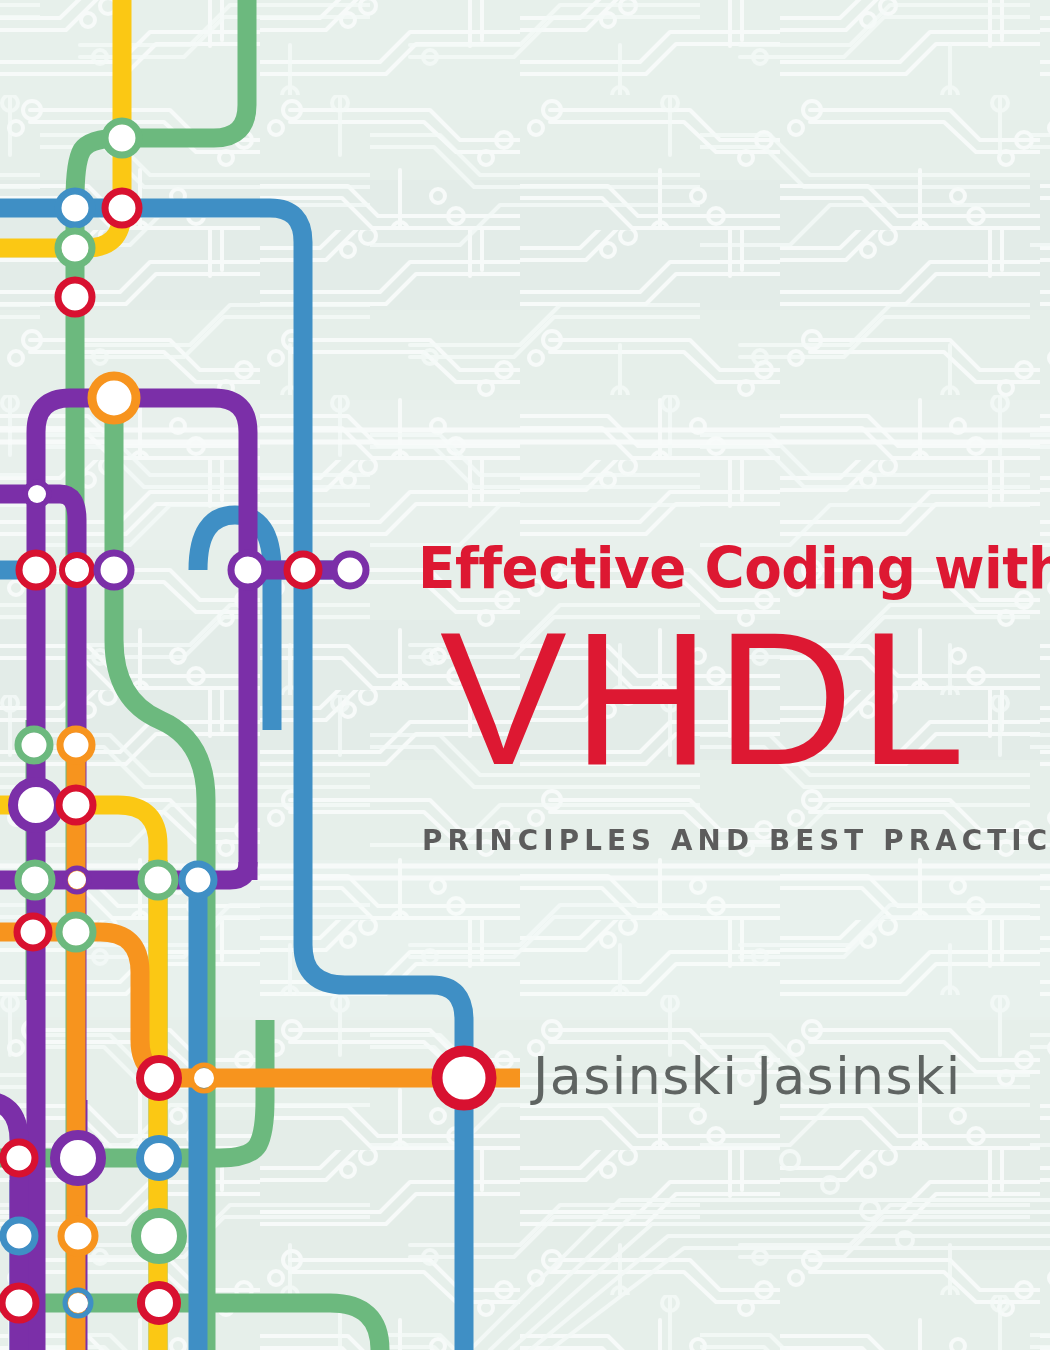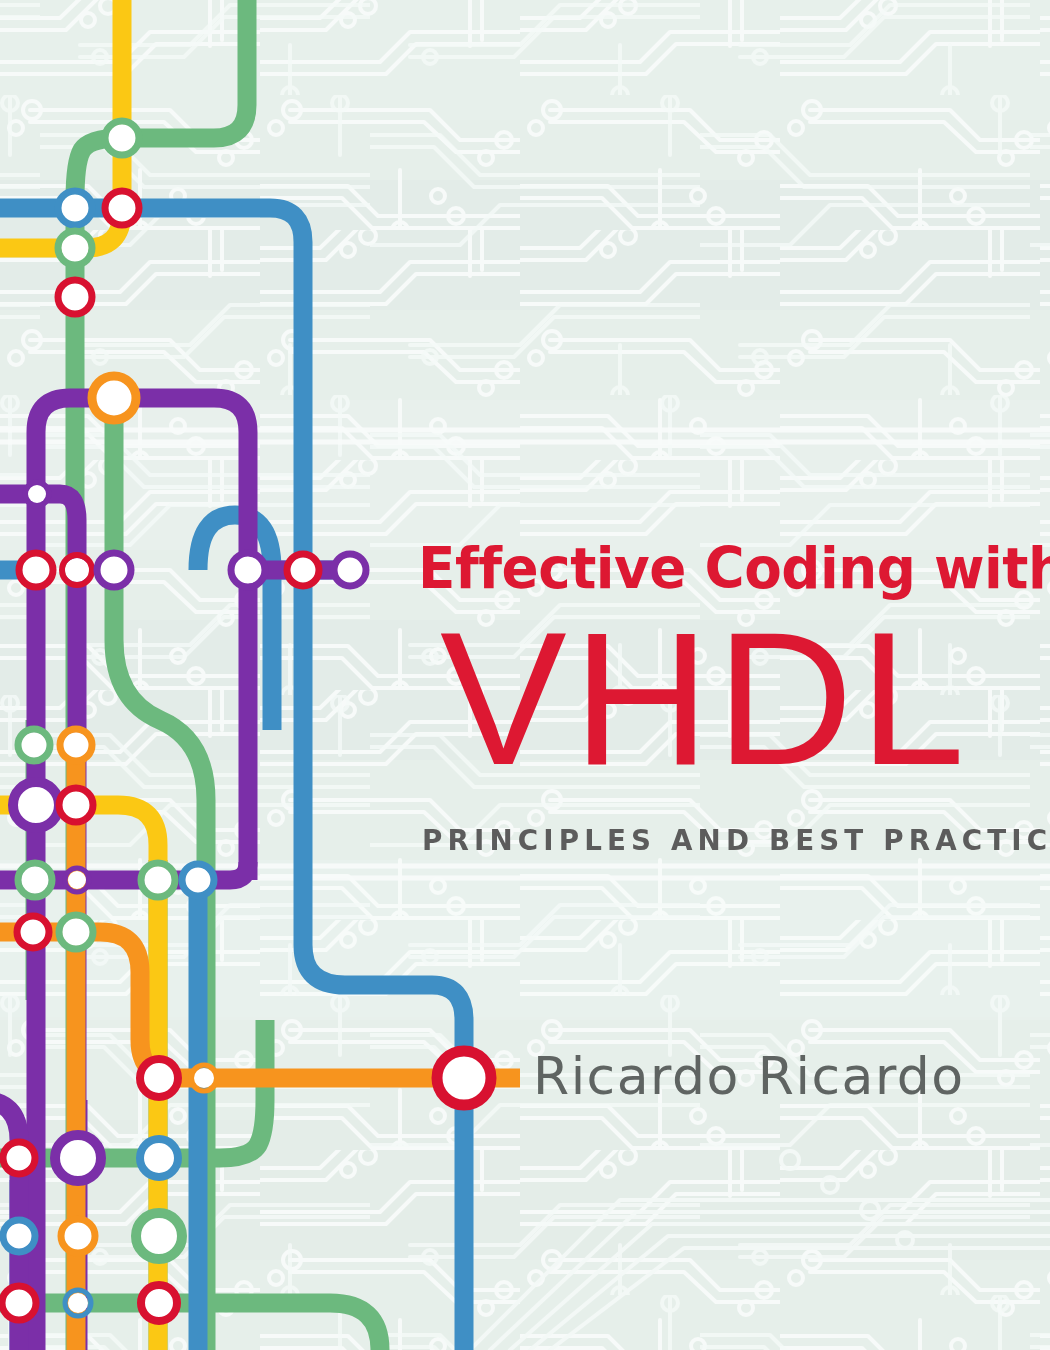--- a/index.html
+++ b/index.html
@@ -383,16 +383,16 @@
         </g>
     </svg>
   </div>
 
   <div id="text-layer">
     <div class="title-block">
       <div class="title-line1">Effective Coding with</div>
       <div class="title-line2">VHDL</div>
       <div class="subtitle">PRINCIPLES AND BEST PRACTICE</div>
     </div>
-    <div class="author">Ricardo Ricardo</div>
+    <div class="author">Jasinski Jasinski</div>
   </div>
 
 </div>
 
 </body></html>

